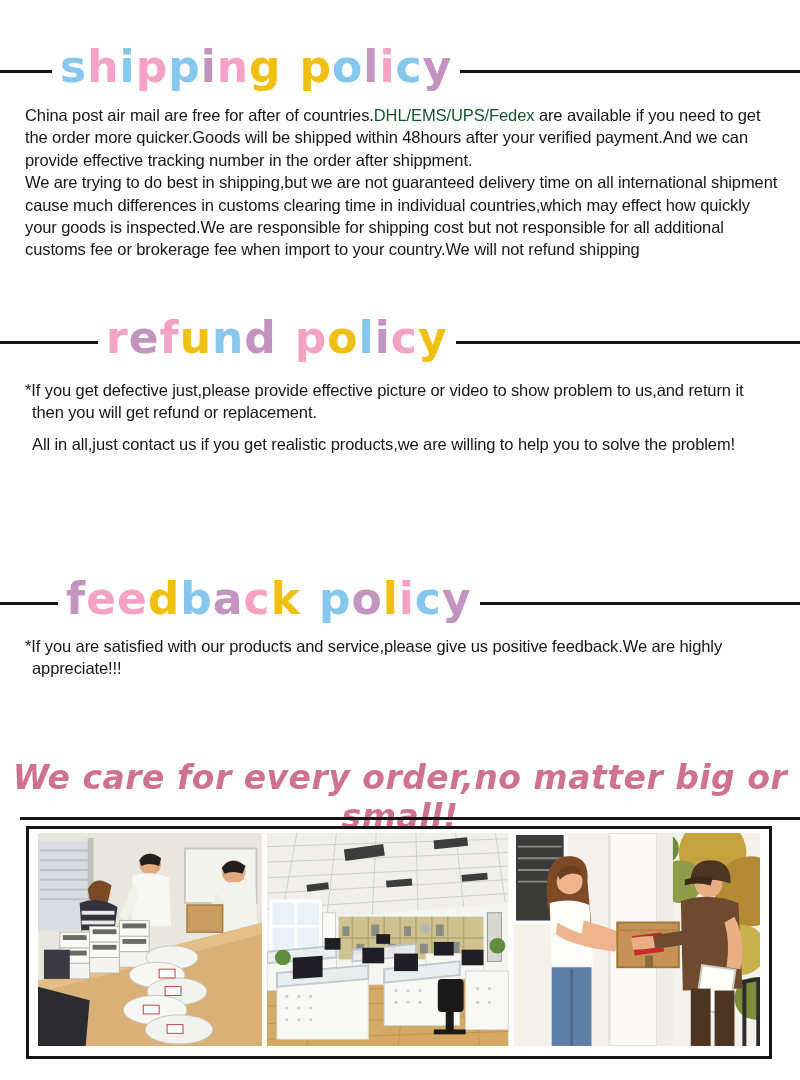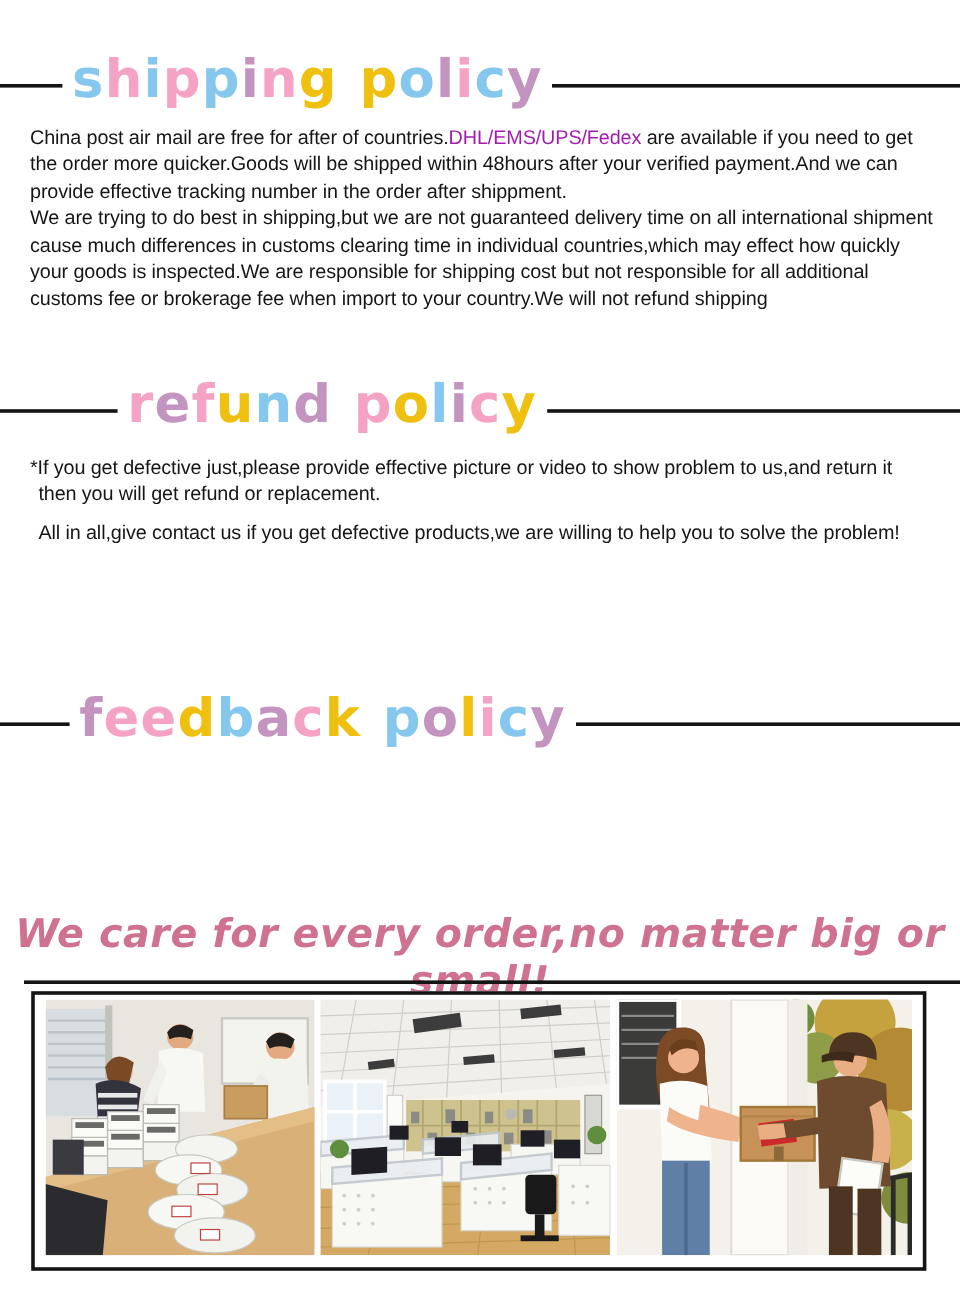--- a/index.html
+++ b/index.html
@@ -33,21 +33,21 @@
   }
   .heading-letters .word{display:flex;}
   .heading-letters .word + .word{margin-left:18px;}
   
   .body-text{
     position:absolute;left:25px;width:753px;
     font-size:16.5px;line-height:22.4px;
     letter-spacing:-0.1px;
     color:#161616;
   }
-  .seg-red{color:#a21caf;}
+  .seg-red{color:#14532d;}
   .policy-item{padding-left:7px;text-indent:-7px;margin:0 0 1px 0;}
   .policy-item.no-star{text-indent:0;padding-left:7px;}
   .gap-top{margin-top:9px;}
   
   .banner{
     position:absolute;left:0;right:0;top:758px;
     text-align:center;
     font-family:"DejaVu Sans",sans-serif;
     font-weight:bold;font-style:italic;
     font-size:33px;letter-spacing:0.5px;
@@ -89,30 +89,31 @@
   </div>
 
   <div class="policy-heading" style="top:309px;">
     <div class="rule" style="width:98px;"></div>
     <div class="heading-letters"><span class="word"><span style="color: rgb(245, 163, 196);">r</span><span style="color: rgb(195, 148, 191);">e</span><span style="color: rgb(245, 163, 196);">f</span><span style="color: rgb(240, 192, 16);">u</span><span style="color: rgb(134, 199, 238);">n</span><span style="color: rgb(195, 148, 191);">d</span></span><span class="word"><span style="color: rgb(245, 163, 196);">p</span><span style="color: rgb(240, 192, 16);">o</span><span style="color: rgb(134, 199, 238);">l</span><span style="color: rgb(195, 148, 191);">i</span><span style="color: rgb(245, 163, 196);">c</span><span style="color: rgb(240, 192, 16);">y</span></span></div>
     <div class="rule rule-right"></div>
   </div>
 
   <div class="body-text" style="top:379px;">
     <p class="policy-item">*If you get defective just,please provide effective picture or video to show problem to us,and  return it then you will get refund or replacement.</p>
-    <p class="policy-item no-star gap-top">All in all,give contact us if you get defective products,we are willing to help you to solve the problem!</p>
+    <p class="policy-item no-star gap-top">All in all,just contact us if you get realistic products,we are willing to help you to solve the problem!</p>
   </div>
 
   <div class="policy-heading" style="top:570px;">
     <div class="rule" style="width:58px;"></div>
     <div class="heading-letters"><span class="word"><span style="color: rgb(195, 148, 191);">f</span><span style="color: rgb(245, 163, 196);">e</span><span style="color: rgb(245, 163, 196);">e</span><span style="color: rgb(240, 192, 16);">d</span><span style="color: rgb(134, 199, 238);">b</span><span style="color: rgb(195, 148, 191);">a</span><span style="color: rgb(245, 163, 196);">c</span><span style="color: rgb(240, 192, 16);">k</span></span><span class="word"><span style="color: rgb(134, 199, 238);">p</span><span style="color: rgb(195, 148, 191);">o</span><span style="color: rgb(240, 192, 16);">l</span><span style="color: rgb(245, 163, 196);">i</span><span style="color: rgb(134, 199, 238);">c</span><span style="color: rgb(195, 148, 191);">y</span></span></div>
     <div class="rule rule-right"></div>
   </div>
 
   <div class="body-text" style="top:635px;">
+    <p class="policy-item">*If you are satisfied with our products and service,please give us positive feedback.We are highly appreciate!!!</p>
   </div>
 
   <div class="banner">We care for every order,no matter big or small!</div>
 
   <div class="photos-divider"></div>
 
   <div class="photos-frame">
 
     <svg class="photo photo-1" viewBox="0 0 226 219" preserveAspectRatio="none">
       <rect x="0" y="0" width="226" height="219" fill="#E9E6E0"></rect>

